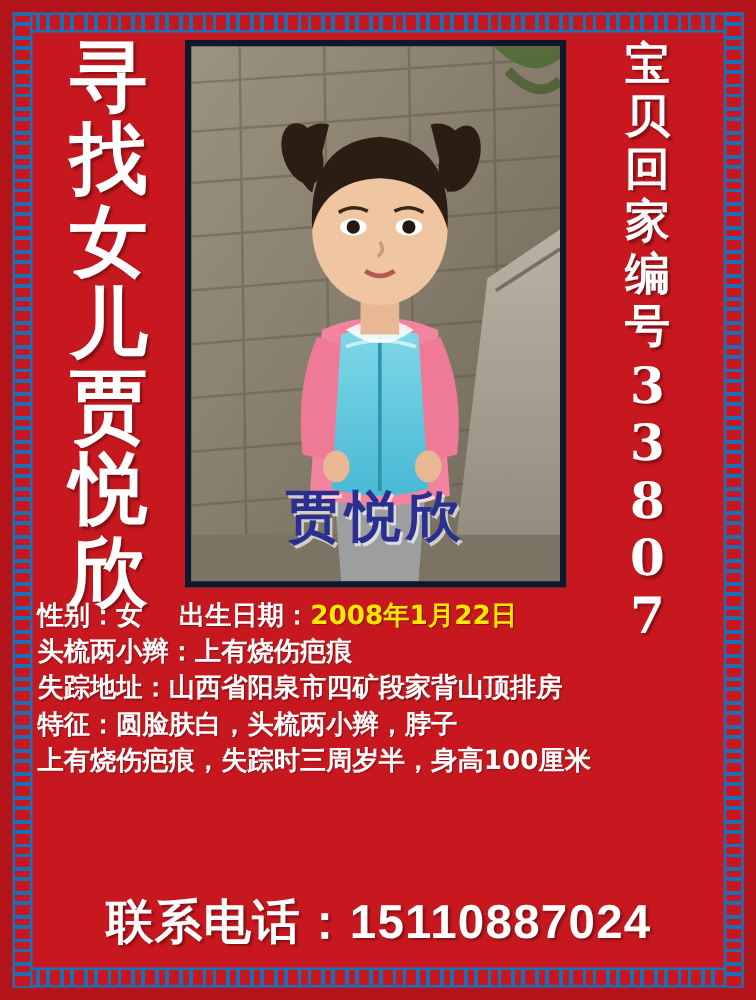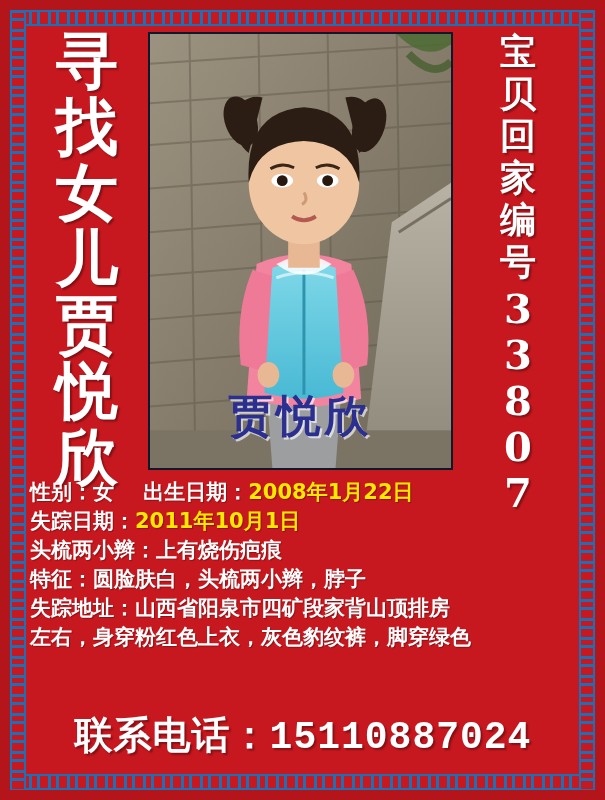--- a/index.html
+++ b/index.html
@@ -106,21 +106,21 @@
   }
   .title-vertical span {
     display: block;
   }
   .photo-wrap {
     position: absolute;
     left: 122px;
     top: 6px;
     width: 305px;
     height: 438px;
-    border: 2px solid #0f172a;
+    border: 5px solid #0f172a;
     box-sizing: border-box;
     overflow: hidden;
     background: #6f6a5c;
   }
   .photo-svg { display: block; width: 100%; height: 100%; }
   .photo-name {
     position: absolute;
     left: 0;
     right: 0;
     bottom: 22px;
@@ -174,21 +174,21 @@
   .yellow { color: #ffe800; }
 
   
   .phone-line {
     position: absolute;
     left: 4px;
     bottom: 14px;
     width: 546px;
     text-align: center;
     color: #ffffff;
-    font-family: Liberation Mono, monospace;
+    font-family: Liberation Sans, sans-serif;
     font-weight: bold;
     font-size: 38px;
     line-height: 44px;
     letter-spacing: 1px;
     text-shadow: 2px 2px 2px rgba(0,0,0,0.35);
     white-space: nowrap;
   }
 </style>
 </head>
 <body>
@@ -316,33 +316,30 @@
         </div>
       </div>
 
     </div>
 
     <div class="details">
       <div class="row">
         <span>性别：</span><span>女</span>&nbsp;&nbsp;&nbsp;&nbsp;<span>出生日期：</span><span class="yellow">2008年1月22日</span>
       </div>
       <div class="row">
-        <span>失踪日期：</span><span class="yellow">2011年10月1日</span>
-      </div>
-      <div class="row">
         <span>头梳两小辫：</span><span>上有烧伤疤痕</span>
       </div>
       <div class="row">
+        <span>失踪地址：</span><span>山西省阳泉市四矿段家背山顶排房</span>
+      </div>
+      <div class="row">
         <span>特征：</span><span>圆脸肤白，头梳两小辫，脖子</span>
       </div>
       <div class="row">
-        <span>失踪地址：</span><span>山西省阳泉市四矿段家背山顶排房</span>
-      </div>
-      <div class="row">
-        <span>左右，身穿粉红色上衣，灰色豹纹裤，脚穿绿色</span>
+        <span>上有烧伤疤痕，失踪时三周岁半，身高100厘米</span>
       </div>
     </div>
 
     <div class="phone-line">
       <span>联系电话：</span><span>15110887024</span>
     </div>
 
   </div>
 </div>
 

